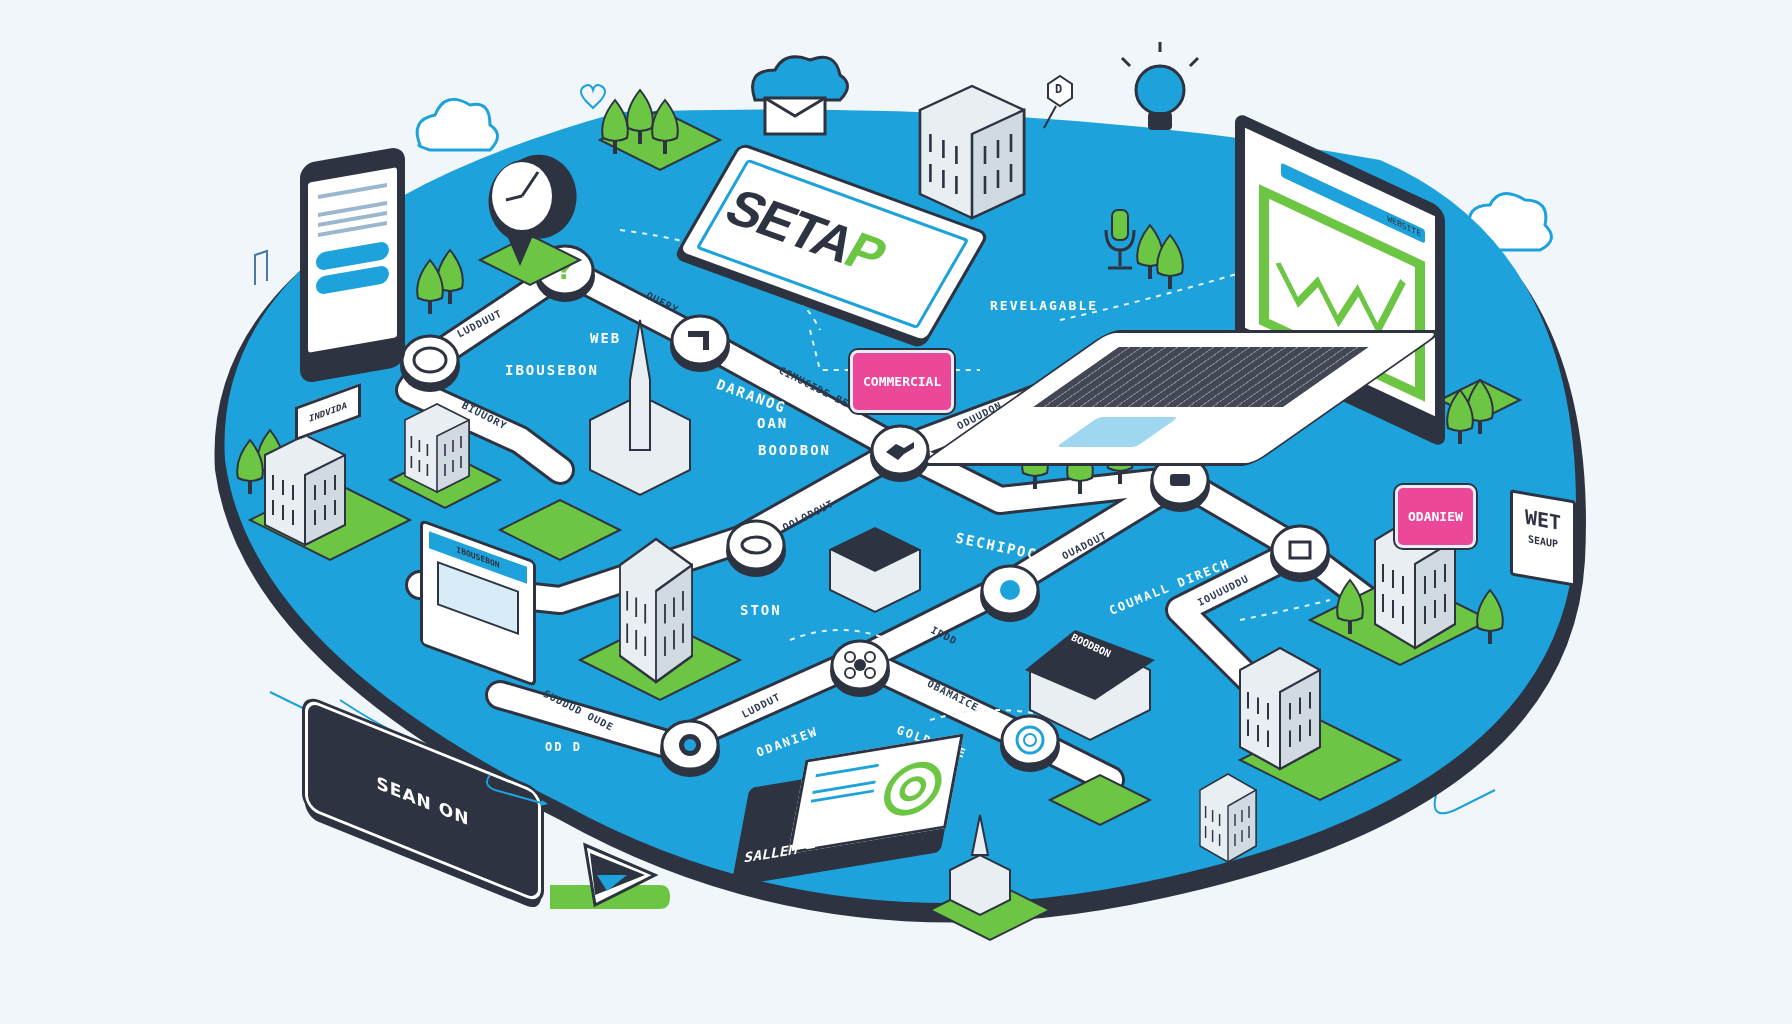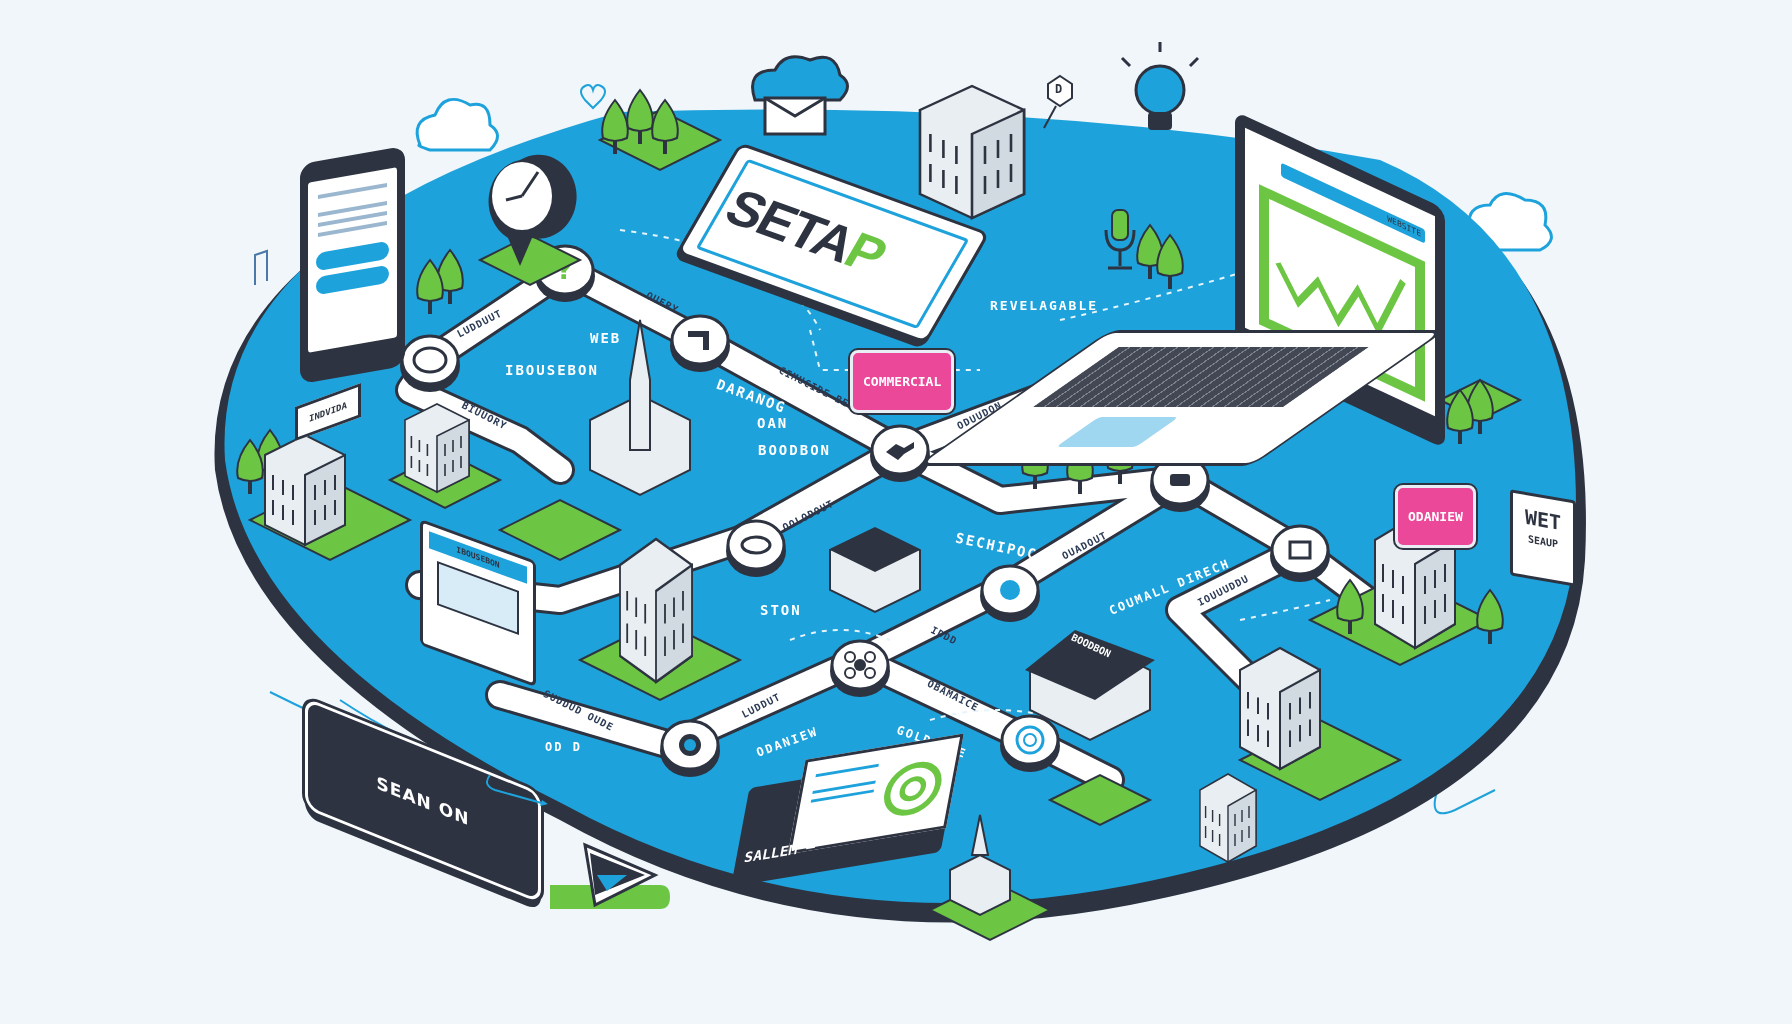--- a/index.html
+++ b/index.html
@@ -85,21 +85,21 @@
 <div class="lbl road-lbl" style="left:930px;top:630px;transform:rotate(27deg)">IDDD</div>
 <div class="lbl road-lbl" style="left:1195px;top:585px;transform:rotate(-27deg)">IOUUUDDU</div>
 
 <div class="lbl float-lbl" style="left:590px;top:330px">WEB</div>
 <div class="lbl float-lbl" style="left:505px;top:362px">IBOUSEBON</div>
 <div class="lbl float-lbl" style="left:990px;top:298px;font-size:13px">REVELAGABLE</div>
 <div class="lbl float-lbl" style="left:715px;top:388px;transform:rotate(20deg)">DARANOG</div>
 <div class="lbl float-lbl" style="left:757px;top:415px">OAN</div>
 <div class="lbl float-lbl" style="left:758px;top:442px">BOODBON</div>
 <div class="lbl float-lbl" style="left:955px;top:538px;transform:rotate(12deg)">SECHIPOC</div>
-<div class="lbl float-lbl" style="left:760px;top:602px">STON</div>
+<div class="lbl float-lbl" style="left:740px;top:602px">STON</div>
 <div class="lbl float-lbl" style="left:1105px;top:580px;transform:rotate(-22deg);font-size:12px">COUMALL DIRECH</div>
 <div class="lbl float-lbl" style="left:755px;top:735px;transform:rotate(-20deg);font-size:12px">ODANIEW</div>
 <div class="lbl float-lbl" style="left:895px;top:735px;transform:rotate(20deg);font-size:12px">GOLDCOAE</div>
 <div class="lbl float-lbl" style="left:545px;top:740px;font-size:12px">OD D</div>
 
 <svg class="abs" style="left:0;top:0" width="1792" height="1024">
   <defs>
     <g id="node">
       <ellipse cx="0" cy="6" rx="30" ry="26" fill="#2d3340"></ellipse>
       <ellipse cx="0" cy="0" rx="28" ry="24" fill="#ffffff" stroke="#2d3340" stroke-width="3"></ellipse>

